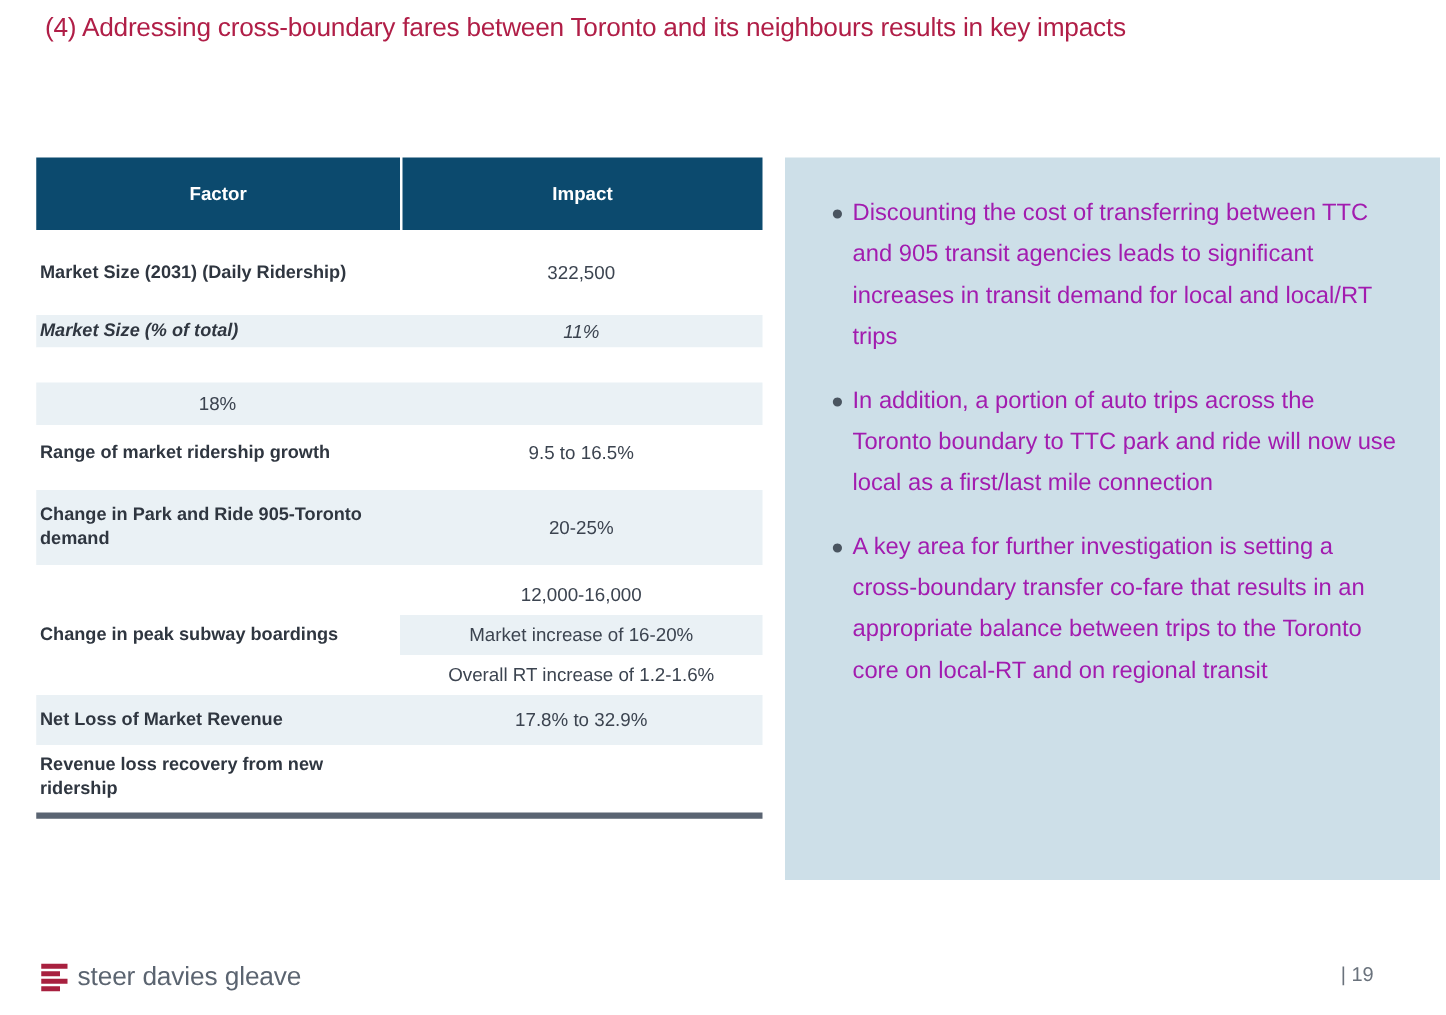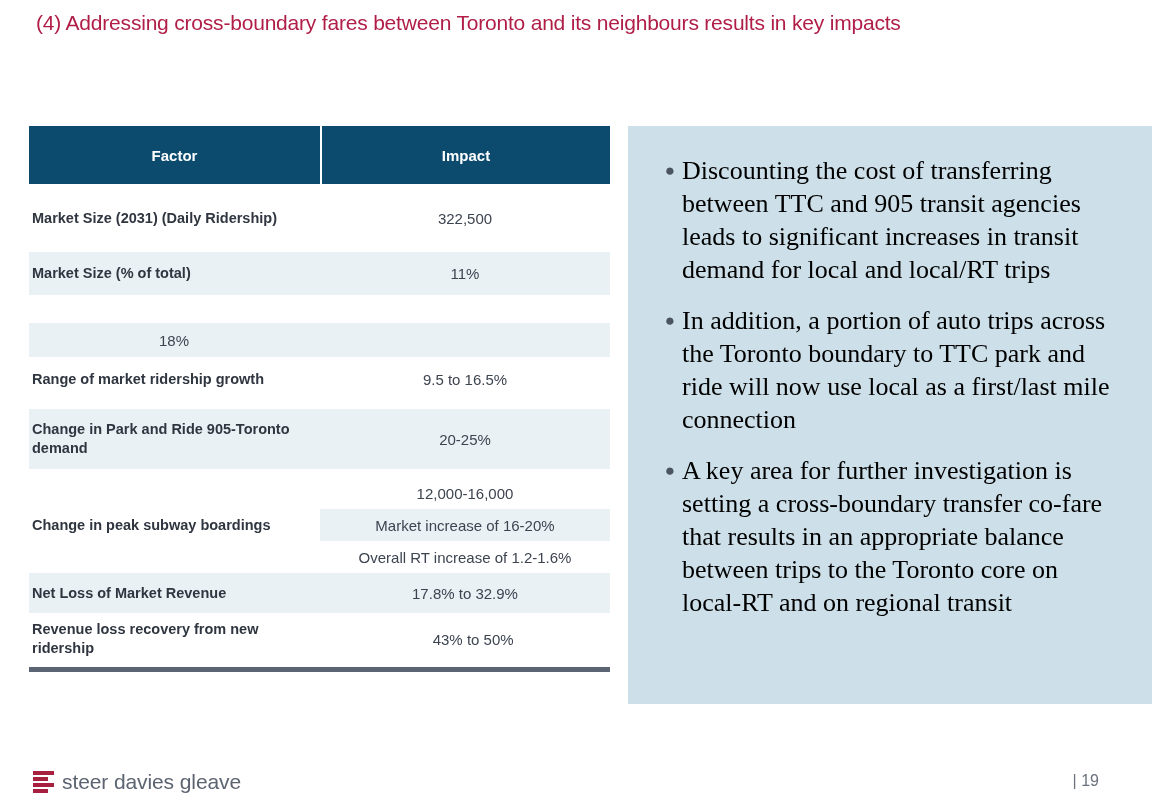--- a/index.html
+++ b/index.html
@@ -77,21 +77,21 @@
     text-align: center;
     line-height: 19px;
   }
   .band-blue { background: #eaf1f5; }
   .band-white { background: #ffffff; }
 
   
   .r-gap-a   { height: 14px; }
   .r1        { height: 40px; }
   .r-gap-b   { height: 14px; }
-  .r2        { height: 43px; }
+  .r2        { height: 26px; font-style: italic; }
   .r3        { height: 34px; }
   .r-gap-c   { height: 28px; }
   .r4        { height: 34px; }
   .r5        { height: 44px; }
   .r-gap-d   { height: 8px; }
   .r6        { height: 60px; }
   .r-gap-e   { height: 8px; }
   .r7        { height: 96px; }
   .r8        { height: 40px; }
   .r9        { height: 52px; gap: 32px; }
@@ -136,25 +136,24 @@
   }
   .bullet-dot {
     width: 24px;
     flex: 0 0 24px;
     color: #4a5560;
     font-size: 17px;
     line-height: 33px;
     text-align: center;
   }
   .bullet-text {
-    color: #000000;
-    font-size: 26px;
+    color: #a21caf;
+    font-size: 19px;
     line-height: 33px;
     flex: 1;
-    font-family: Liberation Serif, serif;
   }
 
   
   #footer-logo {
     position: absolute;
     left: 33px;
     top: 770px;
     display: flex;
     align-items: center;
   }
@@ -247,21 +246,20 @@
       </div>
     </div>
 
     <div class="row r8 band-blue">
       <div class="cell-factor">Net Loss of Market Revenue</div>
       <div class="cell-impact">17.8% to 32.9%</div>
     </div>
 
     <div class="row r9 band-white">
       <div class="cell-factor">Revenue loss recovery from new ridership</div>
-      <div class="cell-impact">43% to 50%</div>
     </div>
 
   </div>
 
   <div class="tbl-bottom-rule"></div>
 </div>
 
 <div id="insight-panel">
 
   <div class="bullet">

